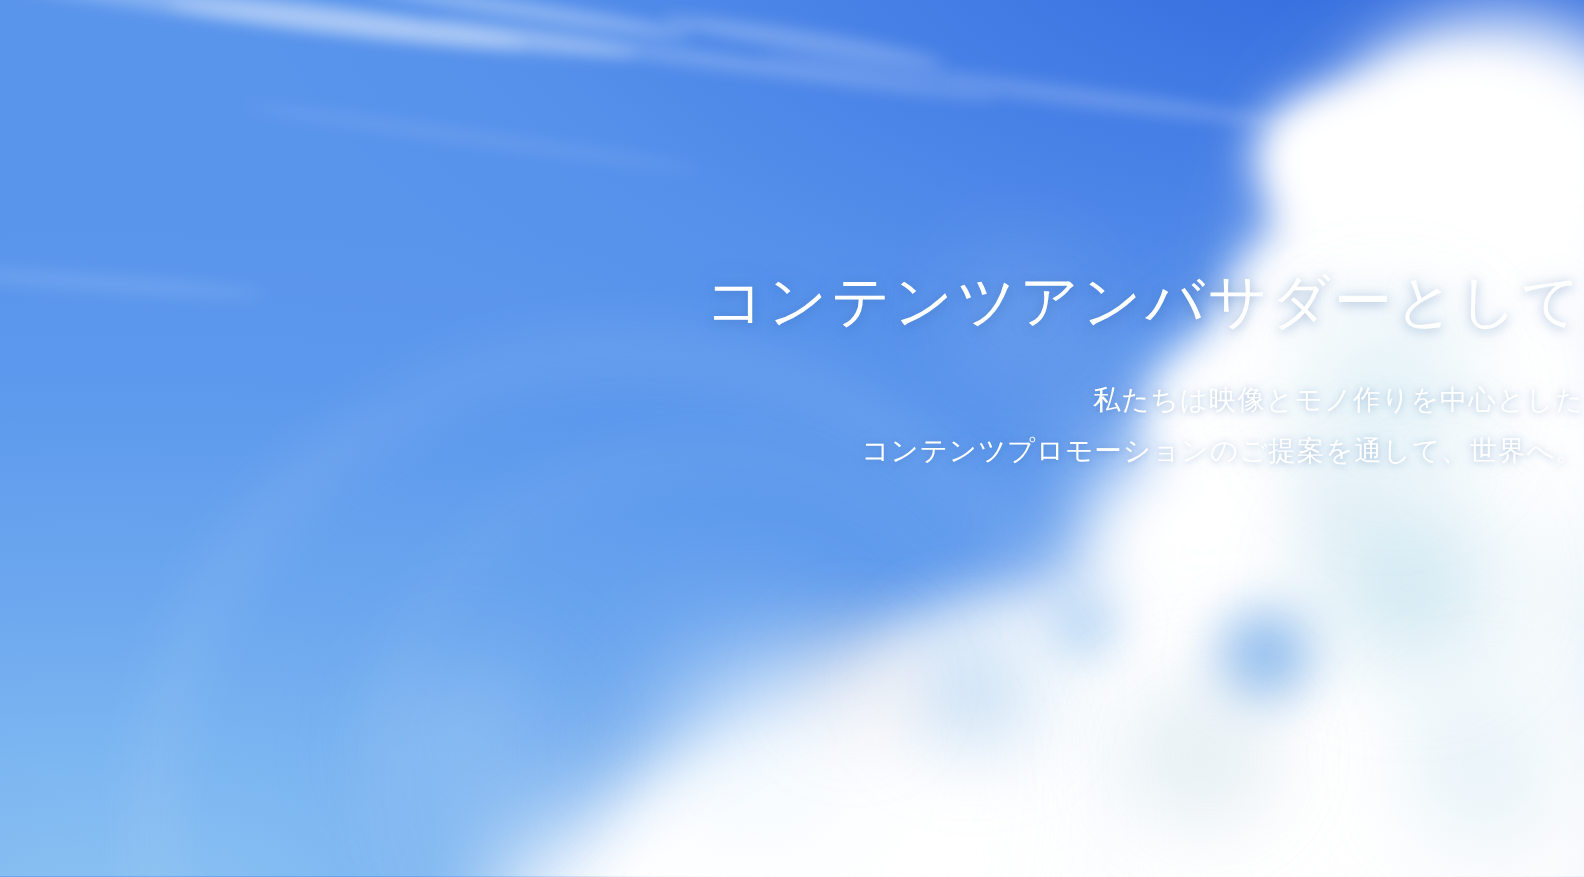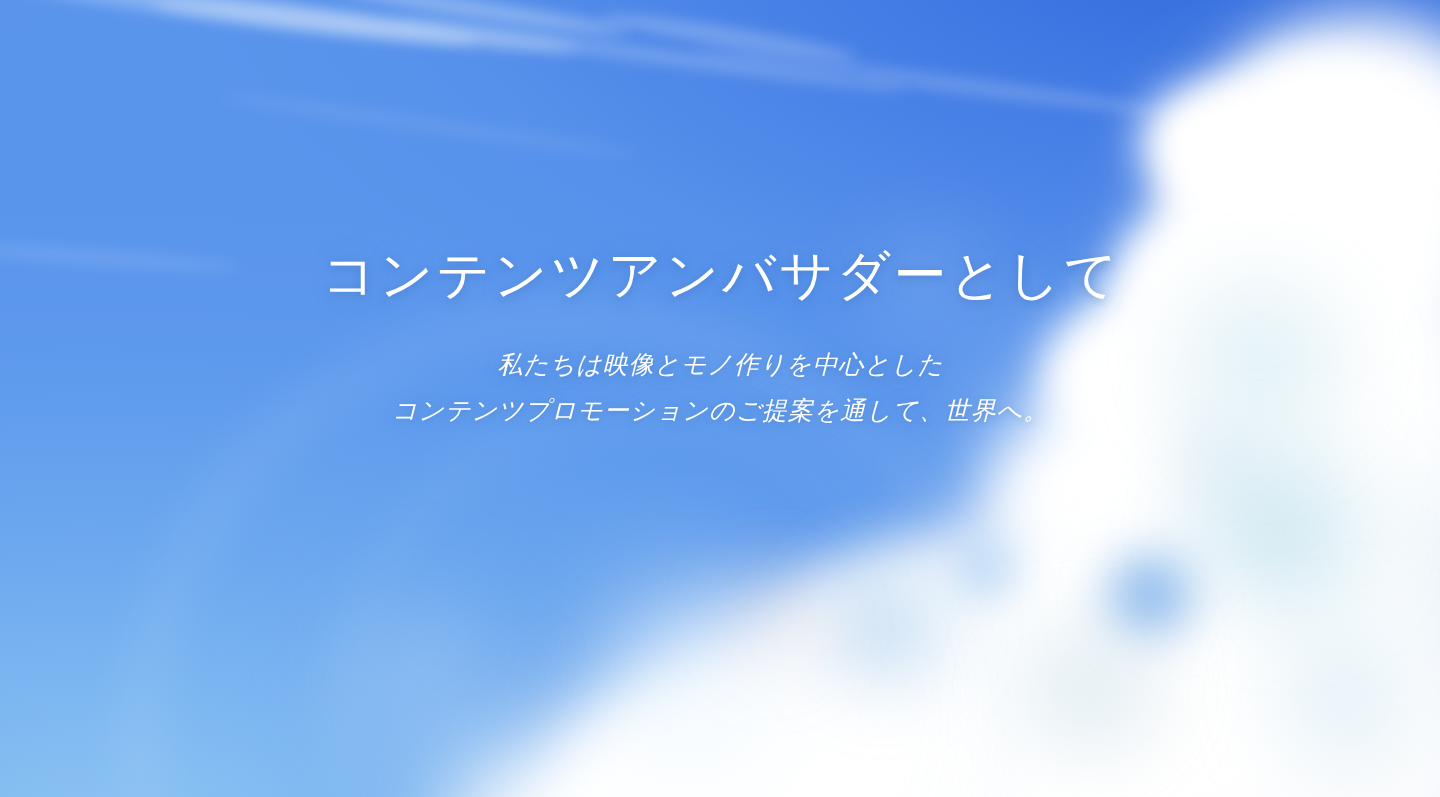--- a/index.html
+++ b/index.html
@@ -170,21 +170,21 @@
   .sky-hole.p1 { left:1080px; top:540px; width:140px; height:110px;
                  background:radial-gradient(circle, rgba(96,160,230,.85), rgba(96,160,230,0) 72%); }
   .sky-hole.p2 { left:930px;  top:530px; width:110px; height:80px;
                  background:radial-gradient(circle, rgba(110,172,234,.55), rgba(110,172,234,0) 72%); }
 
   
   .hero-copy {
     position:absolute;
     left:0; right:0;
     top:236px;
-    text-align:center;
+    text-align:right;
     color:#ffffff;
     z-index:40;
     pointer-events:none;
   }
   .hero-copy > * { pointer-events:auto; }
 
   .headline {
     font-size:53px;
     line-height:79px;
     font-weight:400;
@@ -200,21 +200,21 @@
     margin-top:27px;
     font-size:25px;
     line-height:46px;
     font-weight:400;
     letter-spacing:.035em;
     text-indent:.035em;
     text-shadow:
       0 1px 7px rgba(40,90,160,.34),
       0 0 18px rgba(140,185,235,.26);
   }
-  .sub-line { display:block; white-space:nowrap;font-style:italic; }
+  .sub-line { display:block; white-space:nowrap; }
 
   
   .vignette {
     position:absolute; inset:0;
     z-index:35;
     pointer-events:none;
     background:radial-gradient(120% 120% at 50% 45%,
       rgba(0,0,0,0) 52%, rgba(20,60,130,.055) 84%, rgba(20,60,130,.10) 100%);
   }
 </style>

